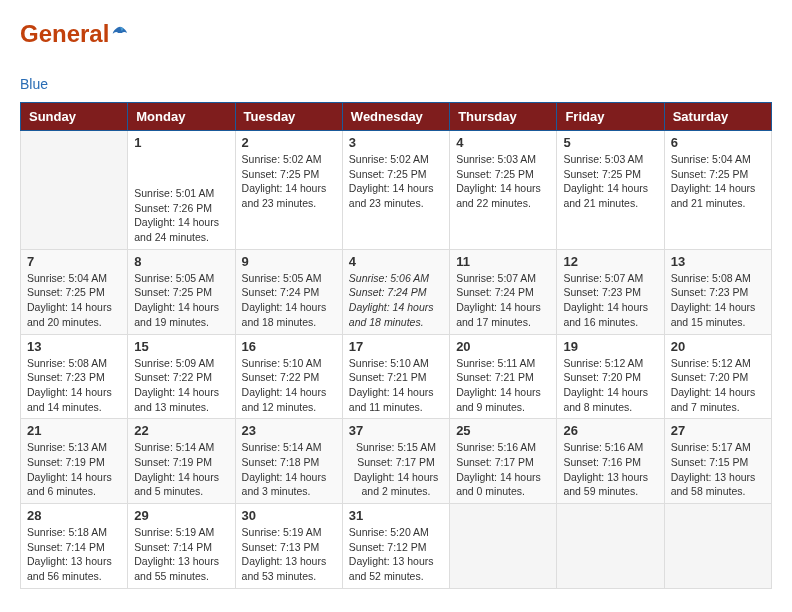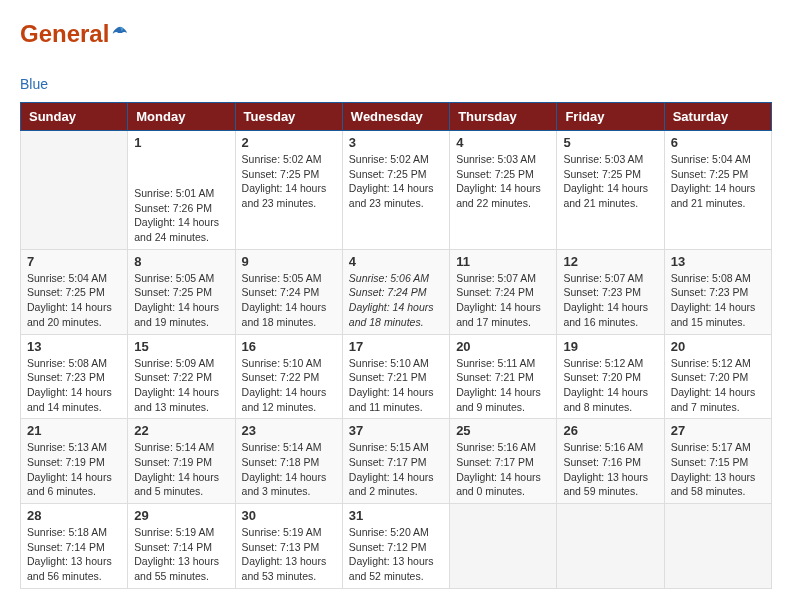--- a/index.html
+++ b/index.html
@@ -288,21 +288,21 @@
         </td>
         <td>
           <span class="day-number">23</span>
           <div class="day-info" style="white-space: pre-line;">Sunrise: 5:14 AM
 Sunset: 7:18 PM
 Daylight: 14 hours
 and 3 minutes.</div>
         </td>
         <td>
           <span class="day-number">37</span>
-          <div class="day-info" style="white-space: pre-line;">Sunrise: 5:15 AM
+          <div class="day-info" style="white-space: pre-line; text-align: center;">Sunrise: 5:15 AM
 Sunset: 7:17 PM
 Daylight: 14 hours
 and 2 minutes.</div>
         </td>
         <td>
           <span class="day-number">25</span>
           <div class="day-info" style="white-space: pre-line;">Sunrise: 5:16 AM
 Sunset: 7:17 PM
 Daylight: 14 hours
 and 0 minutes.</div>

